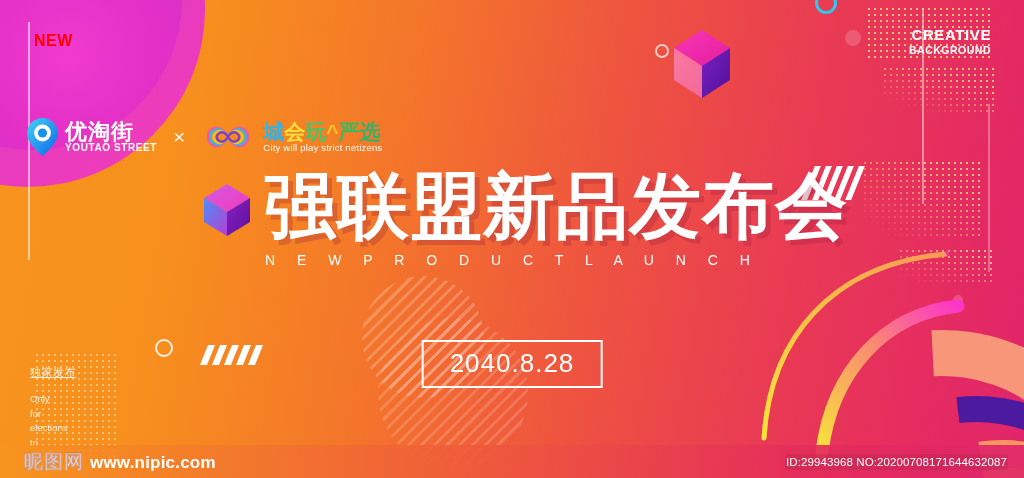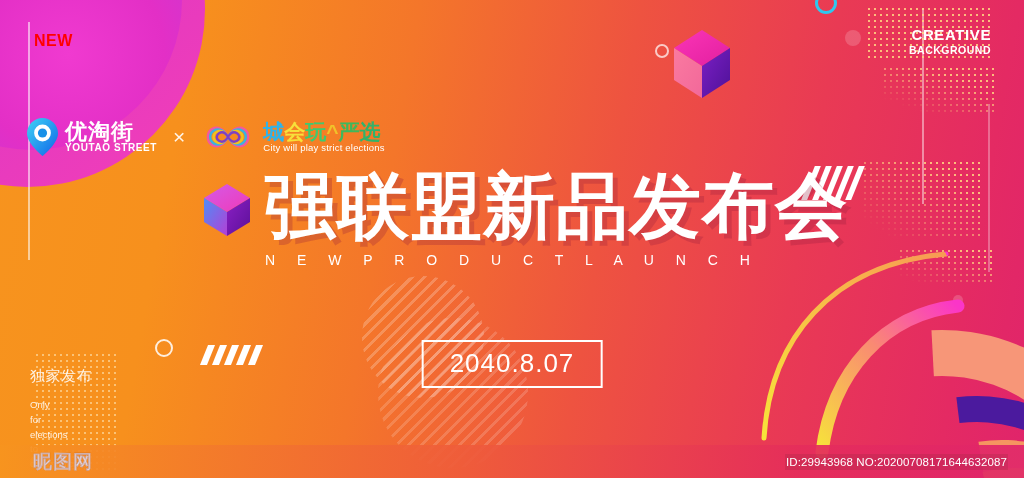--- a/index.html
+++ b/index.html
@@ -218,32 +218,32 @@
     padding:6px 26px 7px;
     font-size:26px; font-weight:400; letter-spacing:1px;
   }
 
   
   .left-note {
     position:absolute; left:30px; top:364px;
     color:rgba(255,255,255,.88);
     font-size:9px; line-height:1.55; width:62px;
   }
-  .left-note .cn { font-size:15px; margin-bottom:11px; letter-spacing:.5px; }
+  .left-note .cn { font-size:11px; margin-bottom:11px; letter-spacing:.5px;text-decoration:underline; }
   .left-note .en { font-size:9.5px; }
 
   
   .wm-bar {
     position:absolute; left:0; bottom:0; width:1024px; height:33px;
     background:linear-gradient(95deg,
       rgba(247,148,30,.92) 0%, rgba(239,92,58,.92) 45%,
       rgba(229,45,91,.92) 78%, rgba(224,36,107,.92) 100%);
     display:flex; align-items:center;
   }
-  .wm-left { display:flex; align-items:baseline; gap:6px; margin-left:33px; }
+  .wm-left { display:flex; align-items:baseline; gap:6px; margin-left:24px; }
   .wm-cn {
     color:#fff; font-size:19px; font-weight:700; letter-spacing:1px;
     -webkit-text-stroke:0.4px rgba(120,30,20,.35);
   }
   .wm-url { color:#fff; font-size:17px; font-weight:700; letter-spacing:.2px; }
   .wm-id {
     position:absolute; right:16px; top:50%; transform:translateY(-50%);
     color:#fff; font-size:11.5px; letter-spacing:.1px;
     background:rgba(160,40,70,.28); padding:2px 1px;
   }
@@ -372,21 +372,21 @@
           <path d="M27,15 C22,6 16,4 11,7 C5.5,10.3 5.5,19.7 11,23 C16,26 22,24 27,15 C32,6 38,4 43,7 C48.5,10.3 48.5,19.7 43,23 C38,26 32,24 27,15 Z" stroke="#f25a9e"></path>
           <path d="M27,15 C22.6,7.6 17.2,6 12.8,8.6 C8,11.5 8,18.5 12.8,21.4 C17.2,24 22.6,22.4 27,15 C31.4,7.6 36.8,6 41.2,8.6 C46,11.5 46,18.5 41.2,21.4 C36.8,24 31.4,22.4 27,15 Z" stroke="#3db1e0"></path>
           <path d="M27,15 C23.4,9 19,7.8 15.4,10 C11.6,12.4 11.6,17.6 15.4,20 C19,22.2 23.4,21 27,15 C30.6,9 35,7.8 38.6,10 C42.4,12.4 42.4,17.6 38.6,20 C35,22.2 30.6,21 27,15 Z" stroke="#f0c21f"></path>
           <path d="M27,15 C24.2,10.4 20.8,9.5 18,11.2 C15,13 15,17 18,18.8 C20.8,20.5 24.2,19.6 27,15 C29.8,10.4 33.2,9.5 36,11.2 C39,13 39,17 36,18.8 C33.2,20.5 29.8,19.6 27,15 Z" stroke="#7e3fc4"></path>
         </g>
       </svg>
       <div class="txt">
         <div class="cn">
           <span class="s1">城</span><span class="s2">会</span><span class="s3">玩</span><span class="s4">^</span><span class="s5">严</span><span class="s6">选</span>
         </div>
-        <div class="en">City will play strict elections</div>
+        <div class="en">City will play strict netizens</div>
       </div>
     </div>
   </div>
 
   <div class="title-wrap">
     <svg class="title-cube" viewBox="0 0 56 62">
       <defs>
         <linearGradient id="tcA" x1="0" y1="0" x2="1" y2="1">
           <stop offset="0" stop-color="#4f8df5"></stop>
             <stop offset="1" stop-color="#b43fd6"></stop>
@@ -402,31 +402,32 @@
       </defs>
       <polygon points="4,20 27,6 50,20 27,34" fill="url(#tcB)"></polygon>
       <polygon points="4,20 27,34 27,58 4,44" fill="url(#tcA)"></polygon>
       <polygon points="50,20 27,34 27,58 50,44" fill="url(#tcC)"></polygon>
     </svg>
     <div class="main-title">强联盟新品发布会</div>
   </div>
 
   <div class="subtitle">N E W   P R O D U C T   L A U N C H</div>
 
-  <div class="date-box">2040.8.07</div>
+  <div class="date-box">2040.8.28</div>
 
   <div class="left-note">
     <div class="cn">独家发布</div>
     <div class="en">Only</div>
     <div class="en">for</div>
     <div class="en">elections</div>
     <div class="en">to</div>
     <div class="en">communicate</div>
   </div>
 
   <div class="wm-bar">
     <div class="wm-left">
       <span class="wm-cn">昵图网</span>
+      <span class="wm-url">www.nipic.com</span>
     </div>
     <div class="wm-id">ID:29943968 NO:20200708171644632087</div>
   </div>
 
 </div>
 
 </body></html>

